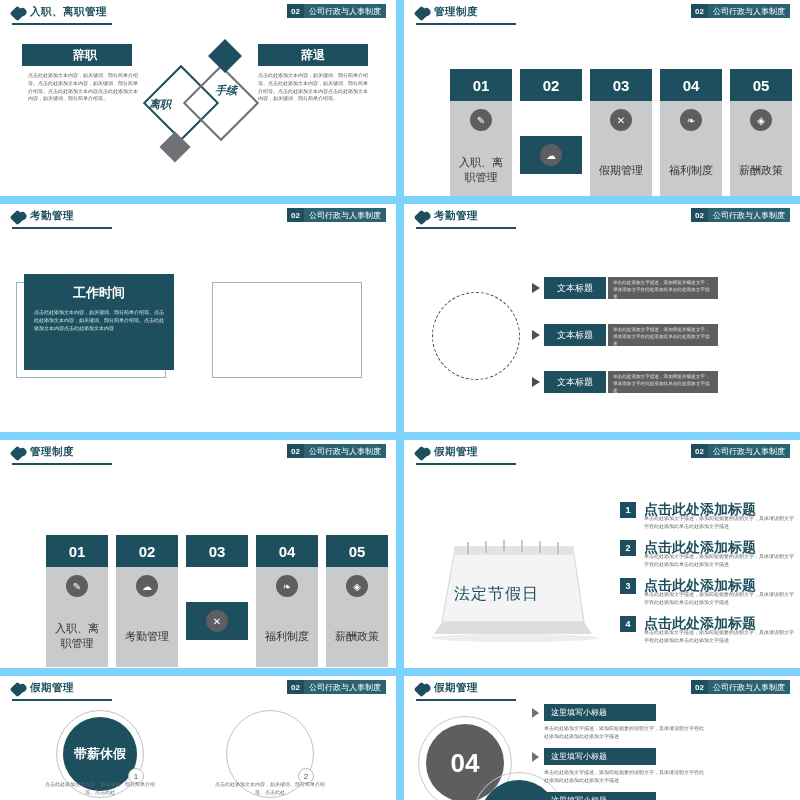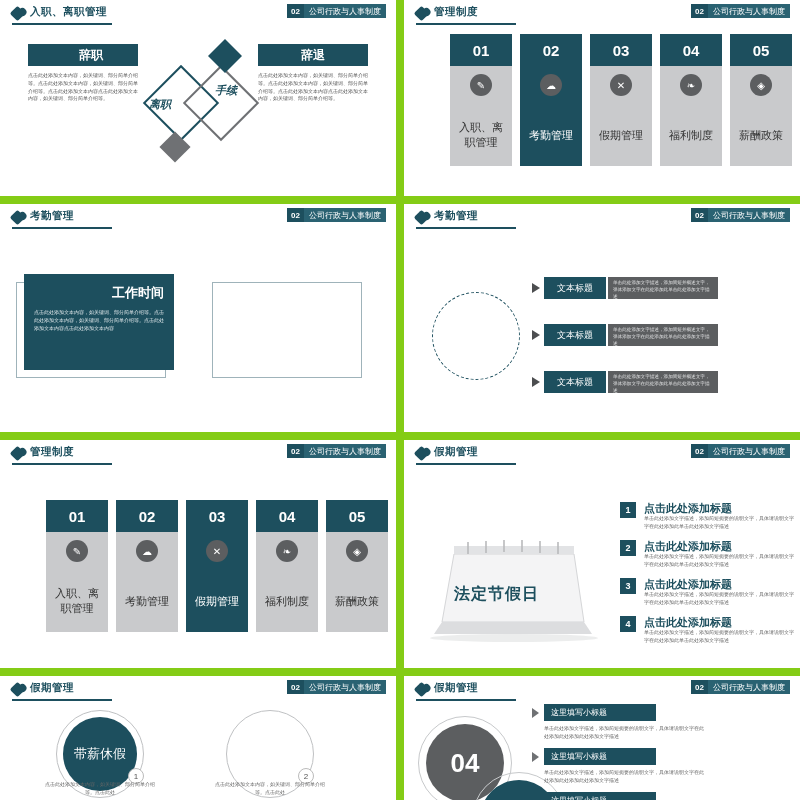--- a/index.html
+++ b/index.html
@@ -6,21 +6,21 @@
   html, body {
     margin: 0; padding: 0;
     width: 800px; height: 800px;
     background: #ffffff;
     font-family: "Liberation Sans", sans-serif;
     overflow: hidden;
   }
   .sheet {
     position: relative;
     width: 800px; height: 800px;
-    background: #84cc16;
+    background: #7dd3fc;
   }
   .slide {
     position: absolute;
     background: #ffffff;
     overflow: hidden;
   }
   
   .s-head {
     position: absolute;
     top: 0; left: 0; right: 0;
@@ -71,21 +71,21 @@
     display: flex; align-items: center;
     font-weight: bold;
   }
   .s-tag .txt {
     background: #2a6272;
     color: #fff;
     padding: 0 5px;
     display: flex; align-items: center;
   }
   
-  .teal { background: #1d4f5e; }
+  .teal { background: #1d4f5e; margin-top: 35px; }
   .gray { background: #c9cacc; }
 
   
   #s1 { left:0; top:0; width:396px; height:196px; }
   .s1-cap {
     position:absolute; width:110px; height:22px;
     background:#1d4f5e; color:#fff;
     font-size:12px; font-weight:bold;
     display:flex; align-items:center; justify-content:center;
   }
@@ -130,21 +130,21 @@
     text-align:center; line-height:1.35; padding:0 4px;
   }
   .col5 .col.on .ctxt { color:#fff; }
 
   
   .card3 {
     position:absolute; width:150px; height:96px;
     background:#1d4f5e; color:#fff;
     padding:10px;
   }
-  .card3 .t { font-size:13px; font-weight:bold; text-align:right; margin-bottom:6px;}
+  .card3 .t { font-size:13px; font-weight:bold; text-align:center; margin-bottom:6px;}
   .card3 .b { font-size:5px; line-height:1.6; text-align:justify; color:#dfe7ea;}
   .card3-sh {
     position:absolute; width:150px; height:96px;
     border:1px solid #9fb3ba;
   }
 
   
   .ovcirc {
     position:absolute;
     width:74px; height:74px; border-radius:50%;
@@ -179,31 +179,31 @@
   .numlist .row { position:relative; height:38px; }
   .numlist .sq {
     position:absolute; left:0; top:2px;
     width:16px; height:16px;
     background:#1d4f5e; color:#fff;
     font-size:9px; font-weight:bold;
     display:flex; align-items:center; justify-content:center;
   }
   .numlist .tt {
     position:absolute; left:24px; top:1px;
-    font-size:11px; font-weight:bold; color:#1d4f5e;
+    font-size:14px; font-weight:bold; color:#1d4f5e;
   }
   .numlist .bb {
     position:absolute; left:24px; top:14px; width:150px;
     font-size:5px; color:#666; line-height:1.6;
   }
 
   
   .pcirc {
     position:absolute; width:74px; height:74px; border-radius:50%;
-    color:#fff; font-size:13px; font-weight:normal;
+    color:#fff; font-size:13px; font-weight:bold;
     display:flex; align-items:center; justify-content:center;
     text-align:center; line-height:1.3;
   }
   .pring {
     position:absolute; width:88px; height:88px; border-radius:50%;
     border:1px solid #bfc1c3;
   }
   .pnum {
     position:absolute; width:16px; height:16px; border-radius:50%;
     background:#fff; border:1px solid #bbb;
@@ -250,21 +250,21 @@
     <div class="s-head">
       <div class="hdot"></div>
       <div class="htitle">入职、离职管理</div>
       <div class="hline"></div>
     </div>
     <div class="s-tag">
       <div class="num">02</div>
       <div class="txt">公司行政与人事制度</div>
     </div>
 
-    <div class="s1-cap" style="left:28px; top:44px;padding-left:16px;">辞职</div>
+    <div class="s1-cap" style="left:22px; top:44px;padding-left:16px;">辞职</div>
     <div class="s1-body" style="left:28px; top:72px;">点击此处添加文本内容，如关键词、部分简单介绍等。点击此处添加文本内容，如关键词、部分简单介绍等。点击此处添加文本内容点击此处添加文本内容，如关键词、部分简单介绍等。</div>
 
     <div class="s1-cap" style="left:258px; top:44px;">辞退</div>
     <div class="s1-body" style="left:258px; top:72px;">点击此处添加文本内容，如关键词、部分简单介绍等。点击此处添加文本内容，如关键词、部分简单介绍等。点击此处添加文本内容点击此处添加文本内容，如关键词、部分简单介绍等。</div>
 
     <div class="dia" style="left:154px; top:76px; width:54px; height:54px;"></div>
     <div class="dia-g" style="left:194px; top:76px; width:54px; height:54px;"></div>
     <div class="dia-solid" style="left:213px; top:44px; width:24px; height:24px;"></div>
     <div class="dia-solid-g" style="left:164px; top:136px; width:22px; height:22px;"></div>
     <div class="dia-label" style="left:149px; top:97px;">离职</div>
@@ -437,21 +437,21 @@
           <line x1="44" y1="40" x2="44" y2="52"></line>
           <line x1="62" y1="39" x2="62" y2="51"></line>
           <line x1="80" y1="38" x2="80" y2="50"></line>
           <line x1="98" y1="38" x2="98" y2="50"></line>
           <line x1="116" y1="39" x2="116" y2="51"></line>
           <line x1="134" y1="40" x2="134" y2="52"></line>
         </g>
         <polygon points="18,120 160,120 168,132 10,132" fill="#dcdddf"></polygon>
         <ellipse cx="90" cy="136" rx="84" ry="4" fill="#eceded"></ellipse>
       </svg>
-      <div style="position:absolute; left:30px; top:82px; font-size:16px; font-weight:bold; color:#1d4f5e; letter-spacing:1px;">法定节假日</div>
+      <div style="position:absolute; left:30px; top:82px; font-size:16px; font-weight:normal; color:#1d4f5e; letter-spacing:1px;">法定节假日</div>
     </div>
 
     <div class="numlist" style="left:216px; top:60px; width:170px;">
       <div class="row">
         <div class="sq">1</div>
         <div class="tt">点击此处添加标题</div>
         <div class="bb">单击此处添加文字描述，添加简短扼要的说明文字，具体请说明文字字在此处添加此单击此处添加文字描述</div>
       </div>
       <div class="row">
         <div class="sq">2</div>

